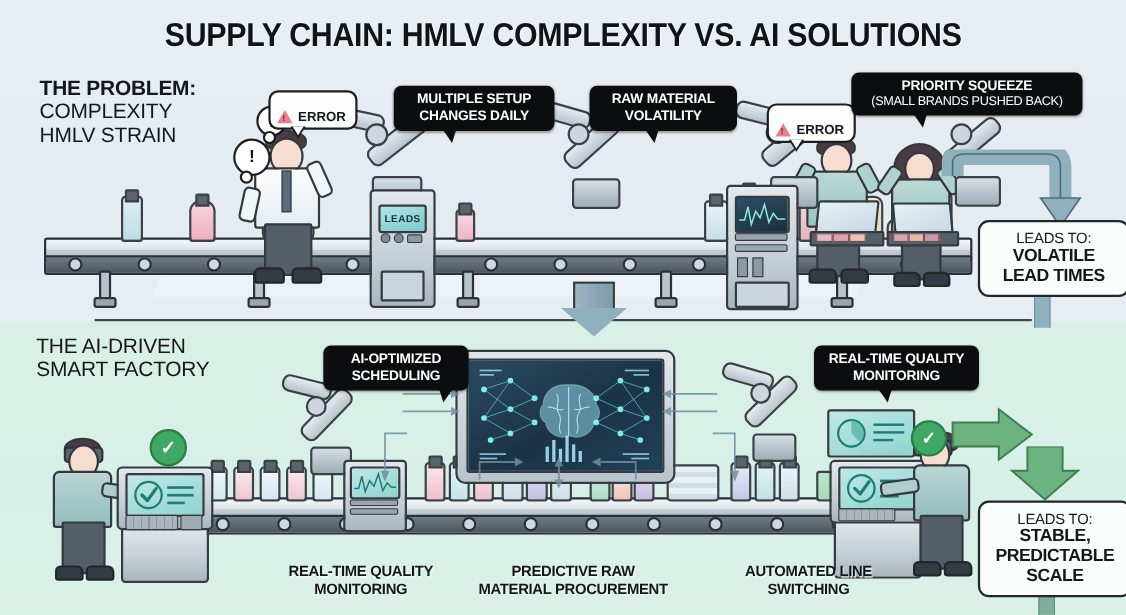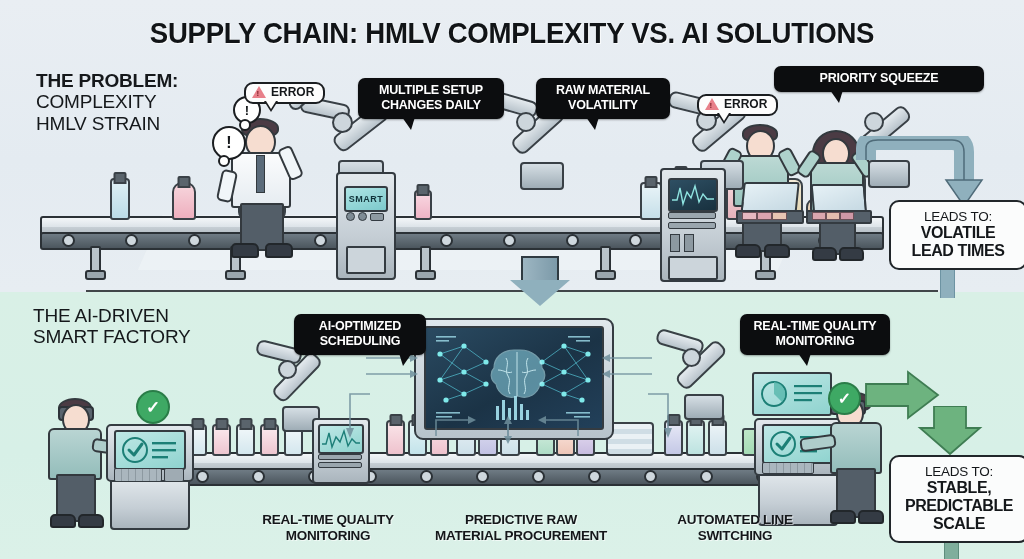--- a/index.html
+++ b/index.html
@@ -42,21 +42,21 @@
     content:"";position:absolute;bottom:-11px;left:var(--tx,36px);
     border-left:9px solid transparent;border-right:4px solid transparent;
     border-top:13px solid #0c0d0f;
   }
   .callout.tail-left:after{left:auto;right:var(--tx,36px);
     border-left:4px solid transparent;border-right:9px solid transparent;}
 
   
   .errbub{
     position:absolute;background:#fdfdfd;border:2px solid #1b1e21;border-radius:9px;
-    padding:1px 9px 3px 6px;display:flex;align-items:center;gap:5px;
+    padding:15px 9px 3px 6px;display:flex;align-items:center;gap:5px;
     font-weight:700;font-size:12px;color:#15181b;
   }
   .errbub:after{content:"";position:absolute;bottom:-10px;left:18px;
     border-left:7px solid transparent;border-right:7px solid transparent;border-top:11px solid #1b1e21;}
   .errbub:before{content:"";position:absolute;bottom:-7px;left:20px;z-index:2;
     border-left:5px solid transparent;border-right:5px solid transparent;border-top:8px solid #fdfdfd;}
   .warn-tri{width:0;height:0;border-left:7px solid transparent;border-right:7px solid transparent;
     border-bottom:12px solid #e8808a;position:relative;}
   .warn-tri:after{content:"!";position:absolute;left:-2.5px;top:3px;font-size:8px;color:#7d1f28;font-weight:700;}
 
@@ -257,21 +257,21 @@
       <div class="arm-joint" style="left:696px;top:110px;width:17px;height:17px;"></div>
     </div>
     <div>
       <div class="arm-base" style="left:868px;top:160px;width:38px;height:24px;"></div>
       <div class="arm-seg" style="left:856px;top:120px;width:54px;height:14px;transform:rotate(-40deg);"></div>
       <div class="arm-joint" style="left:864px;top:112px;width:16px;height:16px;"></div>
     </div>
 
     <div class="machine" style="left:336px;top:172px;width:56px;height:104px;"></div>
     <div class="screen" style="left:344px;top:186px;width:40px;height:22px;background:linear-gradient(160deg,#aee4e4,#7cc9cc);">
-      <div style="font-size:9px;color:#10333a;font-weight:700;text-align:center;line-height:22px;letter-spacing:.5px;">SMART</div>
+      <div style="font-size:9px;color:#10333a;font-weight:700;text-align:center;line-height:22px;letter-spacing:.5px;">LEADS</div>
     </div>
     <div style="position:absolute;left:346px;top:212px;width:7px;height:7px;border-radius:50%;background:#7e8b94;border:1.5px solid #343b41;"></div>
     <div style="position:absolute;left:358px;top:212px;width:7px;height:7px;border-radius:50%;background:#7e8b94;border:1.5px solid #343b41;"></div>
     <div style="position:absolute;left:370px;top:213px;width:12px;height:6px;border-radius:2px;background:#8d99a1;border:1.5px solid #343b41;"></div>
     <div style="position:absolute;left:346px;top:246px;width:36px;height:24px;background:#ccd5db;border:2px solid #343b41;border-radius:2px;"></div>
 
     <div class="machine" style="left:660px;top:168px;width:62px;height:110px;"></div>
     <div class="screen" style="left:668px;top:178px;width:46px;height:30px;">
       <svg width="46" height="30" viewBox="0 0 46 30">
         <polyline points="2,20 7,20 10,8 13,24 17,12 21,18 25,6 29,22 33,14 37,19 44,19" fill="none" stroke="#8fe3e0" stroke-width="1.4"></polyline>
@@ -315,20 +315,21 @@
   <div class="callout" style="left:358px;top:78px;width:126px;--tx:44px;">
     <span>MULTIPLE SETUP</span><br>
     <span>CHANGES DAILY</span>
   </div>
   <div class="callout" style="left:536px;top:78px;width:114px;--tx:50px;">
     <span>RAW MATERIAL</span><br>
     <span>VOLATILITY</span>
   </div>
   <div class="callout" style="left:774px;top:66px;width:190px;--tx:56px;">
     <span>PRIORITY SQUEEZE</span>
+    <span class="sub">(SMALL BRANDS PUSHED BACK)</span>
   </div>
 
   <svg style="position:absolute;left:856px;top:136px;width:168px;height:80px;">
     <path d="M10,24 L10,12 Q10,4 22,4 L96,4 Q108,4 108,16 L108,46" fill="none" stroke="#8fb0bd" stroke-width="20" stroke-linecap="butt"></path>
     <path d="M10,24 L10,12 Q10,4 22,4 L96,4 Q108,4 108,16 L108,46" fill="none" stroke="#4f6b79" stroke-width="1.5"></path>
     <polygon points="90,44 126,44 108,70" fill="#8fb0bd" stroke="#4f6b79" stroke-width="1.5"></polygon>
   </svg>
 
   <div class="signpost blue" style="left:940px;top:258px;height:40px;"></div>
   <div class="sign" style="left:889px;top:200px;width:118px;">

